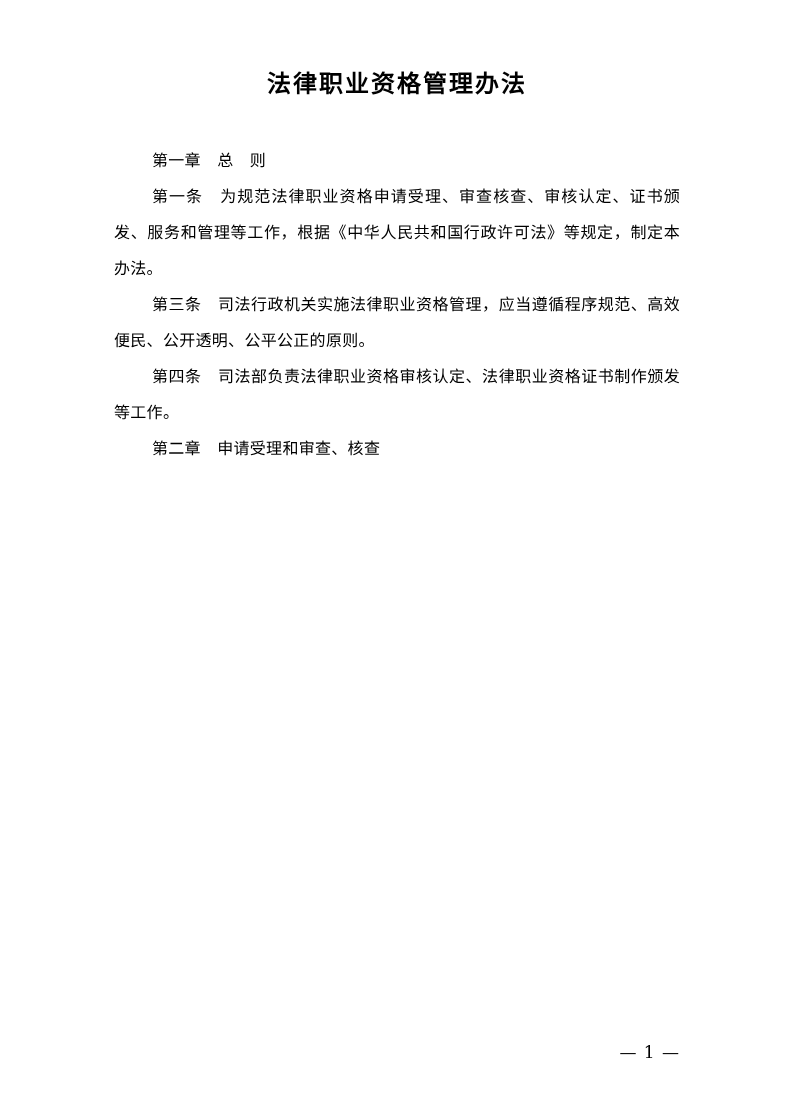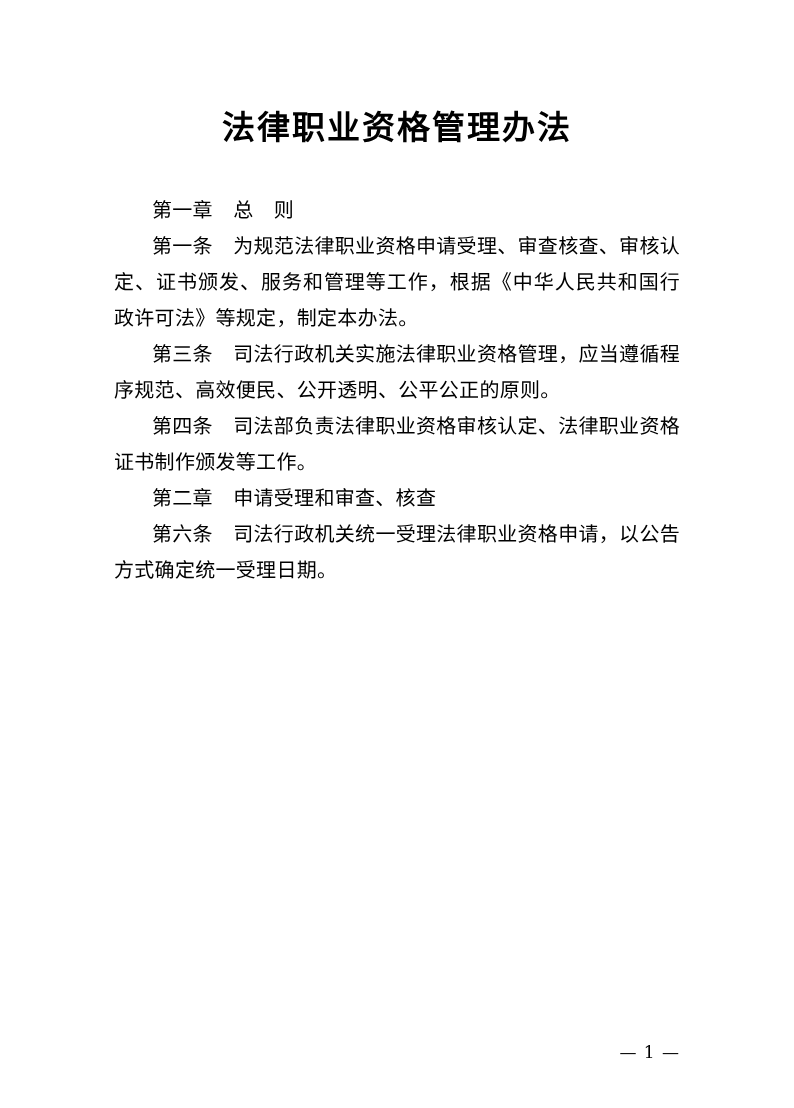--- a/index.html
+++ b/index.html
@@ -17,36 +17,36 @@
   }
   .page {
     width: 794px;
     height: 1108px;
     box-sizing: border-box;
     padding: 0;
     position: relative;
   }
   .doc-title {
     text-align: center;
-    font-size: 33px;
+    font-size: 24px;
     font-weight: bold;
     letter-spacing: 2px;
     margin: 0;
-    padding-top: 108px;
+    padding-top: 70px;
     line-height: 1.2;
     font-family: "DejaVu Serif", "Liberation Serif", serif;
   }
   .body-block {
     margin: 0 auto;
     width: 566px;
     padding-top: 44px;
   }
   p.para {
     margin: 0;
-    font-size: 20px;
+    font-size: 16px;
     line-height: 36px;
     text-indent: 38px;
     text-align: justify;
     text-justify: inter-ideograph;
     letter-spacing: 0.3px;
     font-family: "DejaVu Serif", "Liberation Serif", serif;
   }
   p.para.heading {
     letter-spacing: 0.3px;
   }
@@ -69,18 +69,17 @@
 <div class="page">
 
   <h1 class="doc-title">法律职业资格管理办法</h1>
 
   <div class="body-block">
     <p class="para heading">第一章　总　则</p>
     <p class="para">第一条　为规范法律职业资格申请受理、审查核查、审核认定、证书颁发、服务和管理等工作，根据《中华人民共和国行政许可法》等规定，制定本办法。</p>
     <p class="para">第三条　司法行政机关实施法律职业资格管理，应当遵循程序规范、高效便民、公开透明、公平公正的原则。</p>
     <p class="para">第四条　司法部负责法律职业资格审核认定、法律职业资格证书制作颁发等工作。</p>
     <p class="para heading">第二章　申请受理和审查、核查</p>
-    <p class="para">第六条　司法行政机关统一受理法律职业资格申请，以公告方式确定统一受理日期。</p>
   </div>
 
   <div class="footer">— 1 —</div>
 
 </div>
 
 </body></html>

